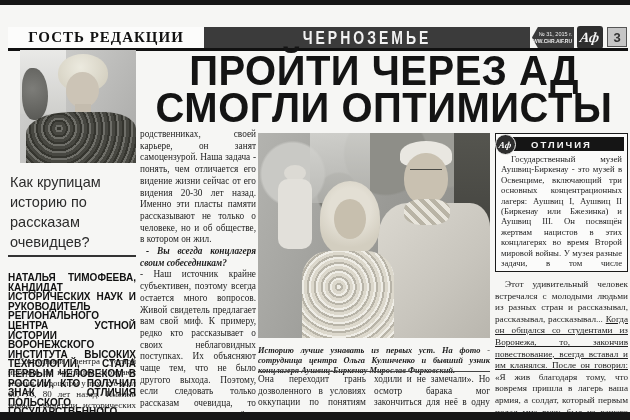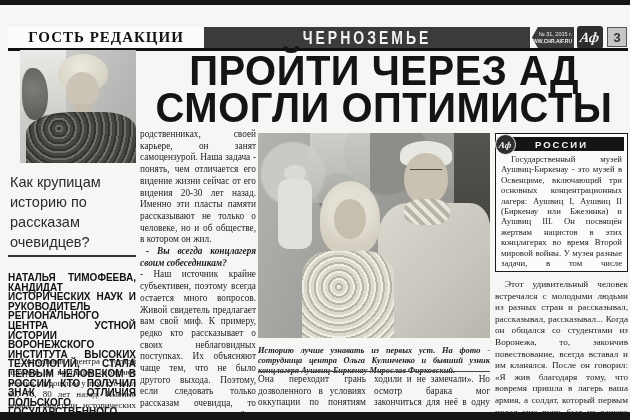--- a/index.html
+++ b/index.html
@@ -62,21 +62,21 @@
 
   
   .acol{font-size:9.3px;line-height:11.7px;text-align:justify;overflow:hidden;}
   .acol p{margin:0;}
   .acol p.q{font-weight:bold;font-style:italic;text-indent:6px;}
   #col1{left:140px;top:129px;width:116px;height:283px;}
   #col2{left:258px;top:374px;width:108px;height:38px;}
   #col3{left:374px;top:374px;width:116px;height:38px;}
   #col4{left:495px;top:279px;width:133px;height:133px;font-size:9.2px;line-height:11.6px;}
   #col4 p{margin:0 0 1px 0;text-indent:10px;}
-  .u{}
+  .u{text-decoration:underline;}
 
   
   .main-photo{left:258px;top:133px;width:232px;height:205px;overflow:hidden;
     background:
       radial-gradient(circle at 15% 20%,#c9c9c5 0 12%,transparent 13%),
       radial-gradient(circle at 55% 10%,#8e8e88 0 18%,transparent 19%),
       radial-gradient(circle at 80% 8%,#9c9c96 0 14%,transparent 15%),
       radial-gradient(circle at 35% 30%,#7a7a74 0 10%,transparent 11%),
       linear-gradient(110deg,#b3b3af 0%,#9a9a96 50%,#8c8c88 100%);}
   .mp-building{position:absolute;left:52px;top:0;width:60px;height:70px;
@@ -187,21 +187,21 @@
   <div class="abs acol" id="col3">
     <p>ходили и не замечали». Но осмотр барака мог закончиться для неё в одну секунду смертельным исходом!</p>
 
   </div>
 
   <div class="abs infobox">
     <div class="infobox-header">
       <div class="infobox-logo">
         <span>Аф</span>
       </div>
-      <span class="label">РОССИИ</span>
+      <span class="label">ОТЛИЧИЯ</span>
     </div>
     <div class="infobox-body">Государственный музей Аушвиц-Биркенау - это музей в Освенциме, включающий три основных концентрационных лагеря: Аушвиц I, Аушвиц II (Биркенау или Бжезинка) и Аушвиц III. Он посвящён жертвам нацистов в этих концлагерях во время Второй мировой войны. У музея разные задачи, в том числе исследование Холокоста. Ежегодно музей посещают около полутора миллионов туристов со всего мира.</div>
   </div>
 
   <div class="abs acol" id="col4">
     <p><span>Этот удивительный человек встречался с молодыми людьми из разных стран и рассказывал, рассказывал, рассказывал... </span><span class="u">Когда он общался со студентами из Воронежа, то, закончив повествование, всегда вставал и им кланялся. После он говорил: </span><span>«Я жив благодаря тому, что вовремя пришла в лагерь ваша армия, а солдат, который первым подал мне руку, был из вашего города».</span></p>
 
   </div>
 
   <div class="abs edge" style="left:0;top:412px;width:630px;height:8px;"></div>

